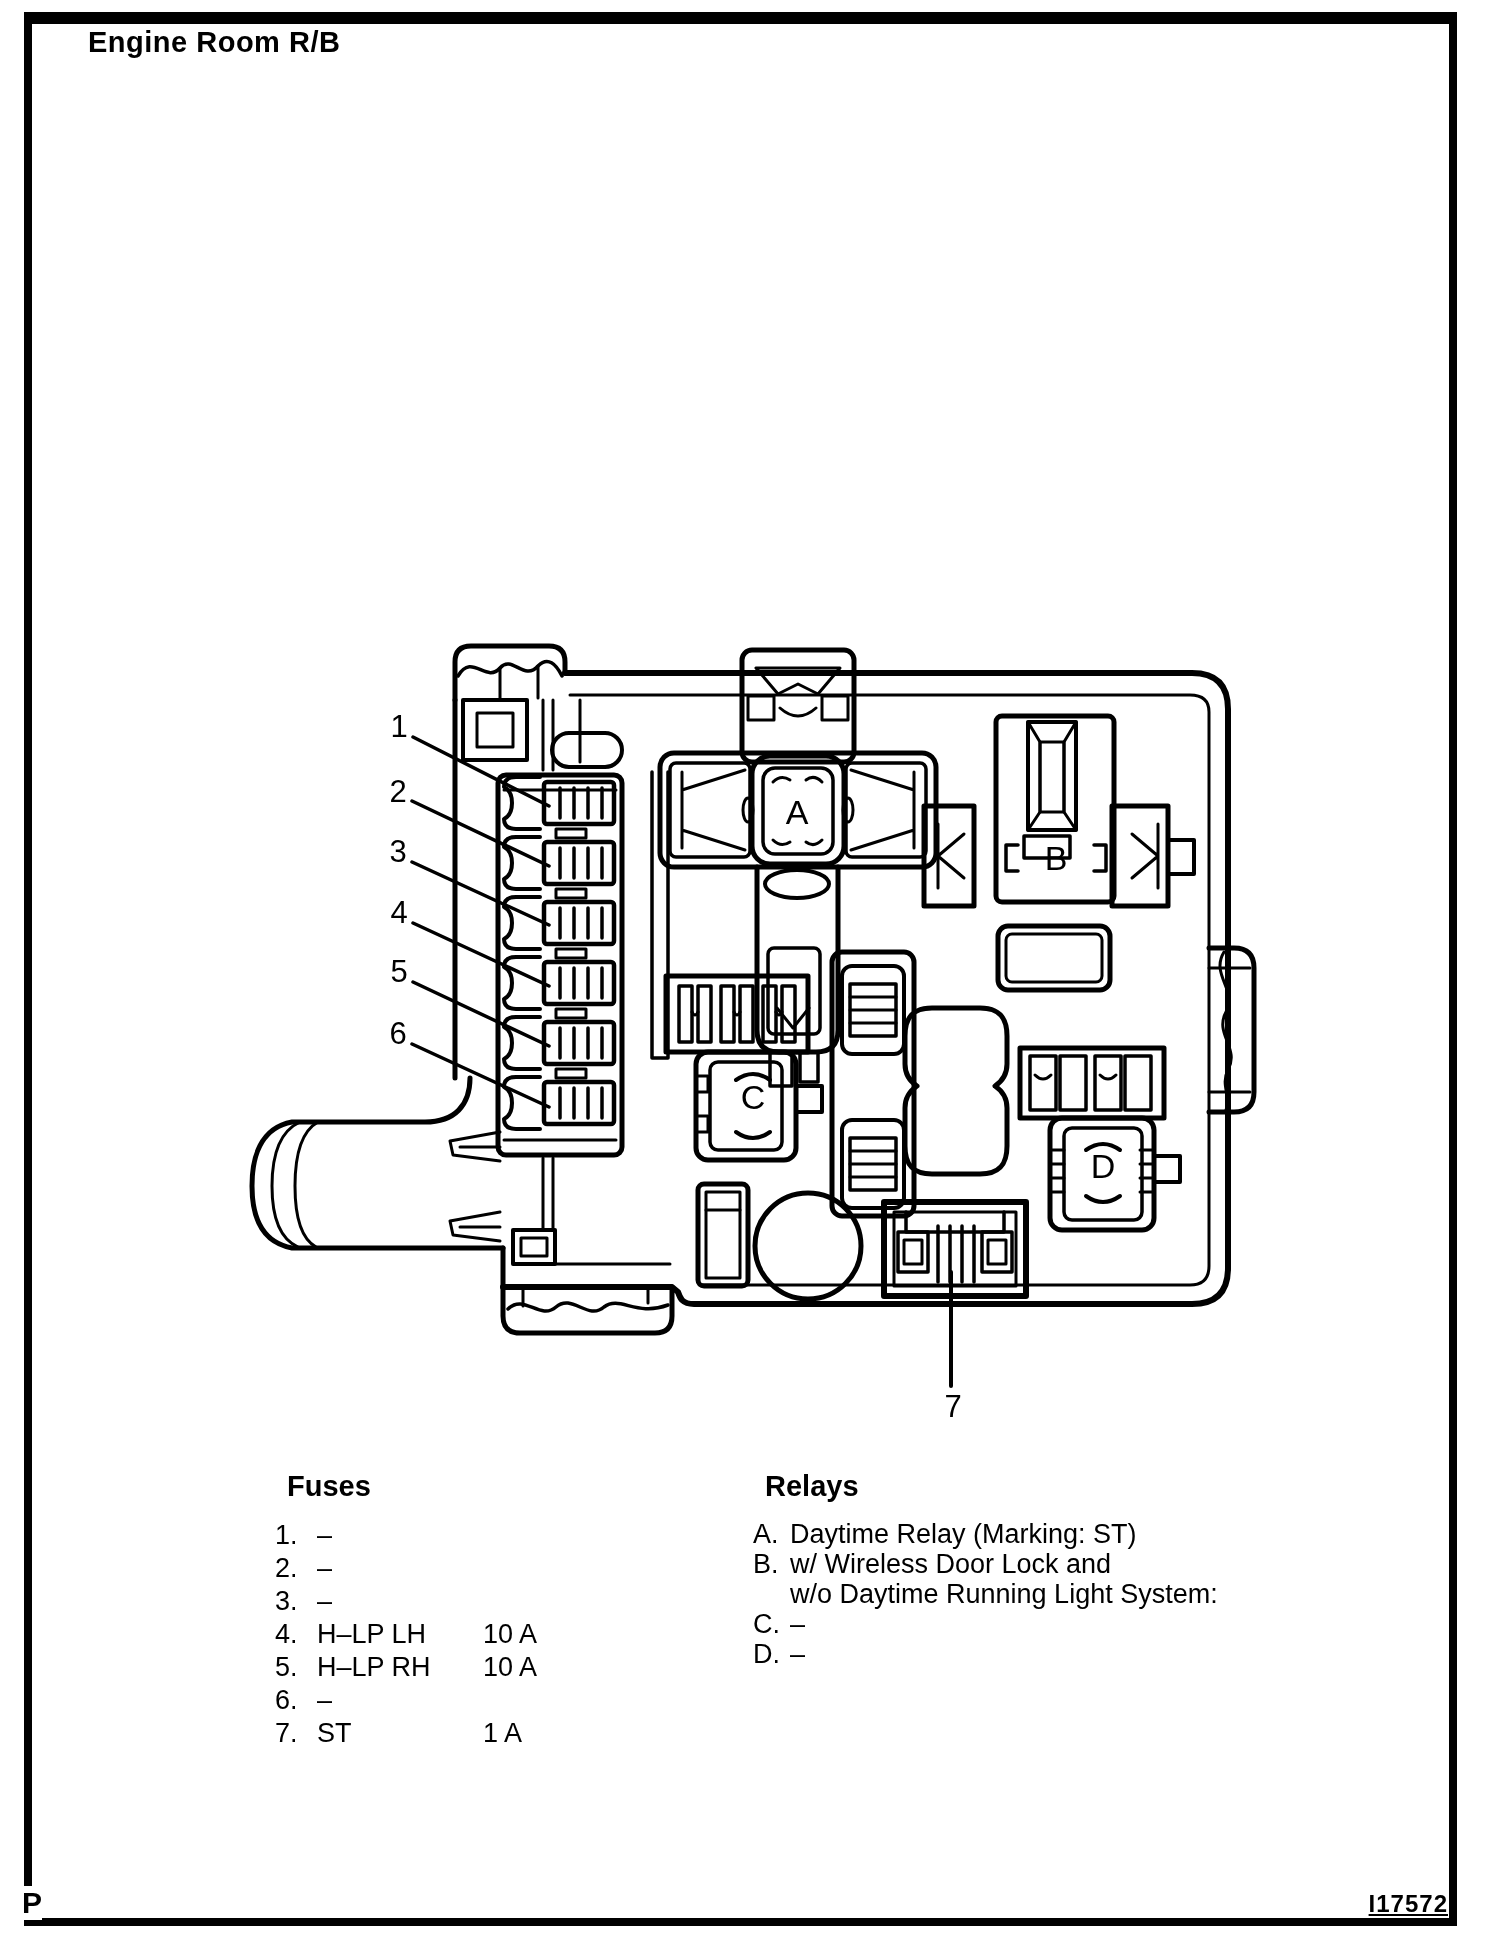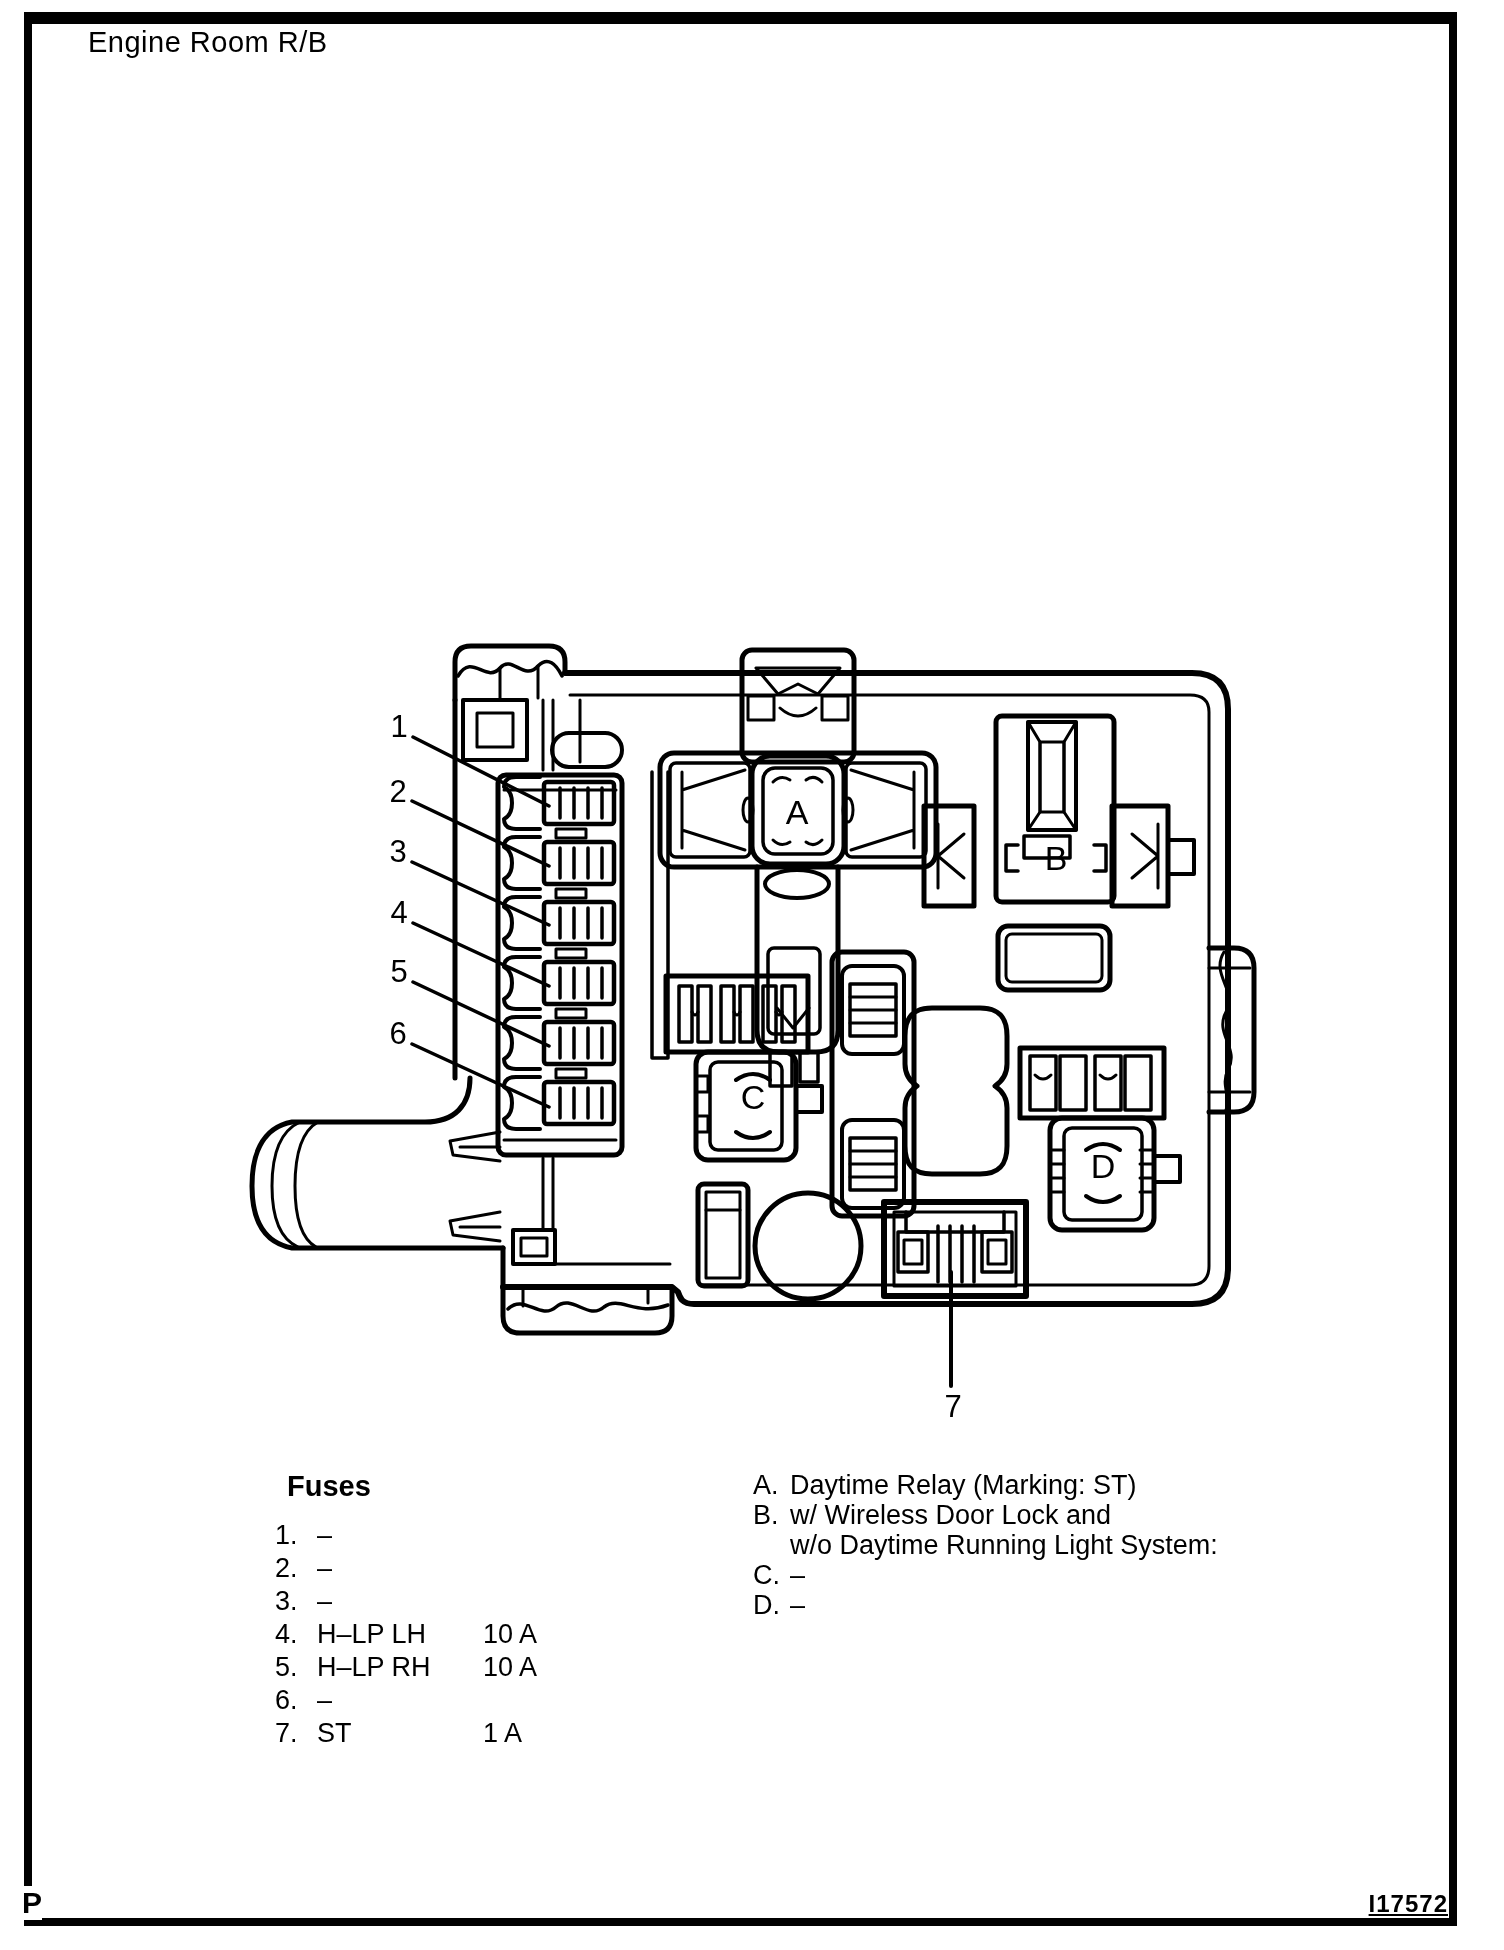--- a/index.html
+++ b/index.html
@@ -1,20 +1,20 @@
 <!DOCTYPE html>
 <html><head>
 <meta charset="utf-8">
 <style>
   html,body{margin:0;padding:0;background:#fff;}
   body{width:1504px;height:1950px;position:relative;overflow:hidden;
        font-family:"Liberation Sans",sans-serif;color:#000;}
   .frame{position:absolute;left:24px;top:12px;width:1417px;height:1894px;
          border:8px solid #000;border-top-width:12px;}
-  .title{position:absolute;left:88px;top:26px;font-size:29px;font-weight:normal;margin:0;letter-spacing:.5px;}
+  .title{position:absolute;left:88px;top:26px;font-size:29px;font-weight:bold;margin:0;letter-spacing:.5px;}
   .diagram{position:absolute;left:170px;top:505px;width:1100px;height:955px;}
   .diagram svg{position:absolute;left:0;top:0;}
   svg *{fill:none;stroke:#000;stroke-linecap:round;stroke-linejoin:round;}
   .w6{stroke-width:6}.w5{stroke-width:5}.w45{stroke-width:4.5}
   .w4{stroke-width:4}.w35{stroke-width:3.5}.w3{stroke-width:3}
   .dlabel{position:absolute;transform:translate(-50%,-50%);font-size:31px;line-height:1;}
   .dletter{font-size:34px;}
   .legend{position:absolute;}
   .legend h2{margin:0 0 16px 12px;font-size:29px;font-weight:bold;}
   .fuses-block{left:275px;top:1470px;width:330px;}
@@ -261,20 +261,21 @@
     <span class="l-amp"></span>
   </div>
   <div class="l-row">
     <span class="l-num">7.</span>
     <span class="l-name">ST</span>
     <span class="l-amp">1 A</span>
   </div>
 </div>
 
 <div class="legend relays-block">
+  <h2>Relays</h2>
   <div class="l-row">
     <span class="l-pre">A.</span>
     <span class="l-txt">Daytime Relay (Marking: ST)</span>
   </div>
   <div class="l-row">
     <span class="l-pre">B.</span>
     <span class="l-txt">w/ Wireless Door Lock and</span>
   </div>
   <div class="l-row">
     <span class="l-pre"></span>

